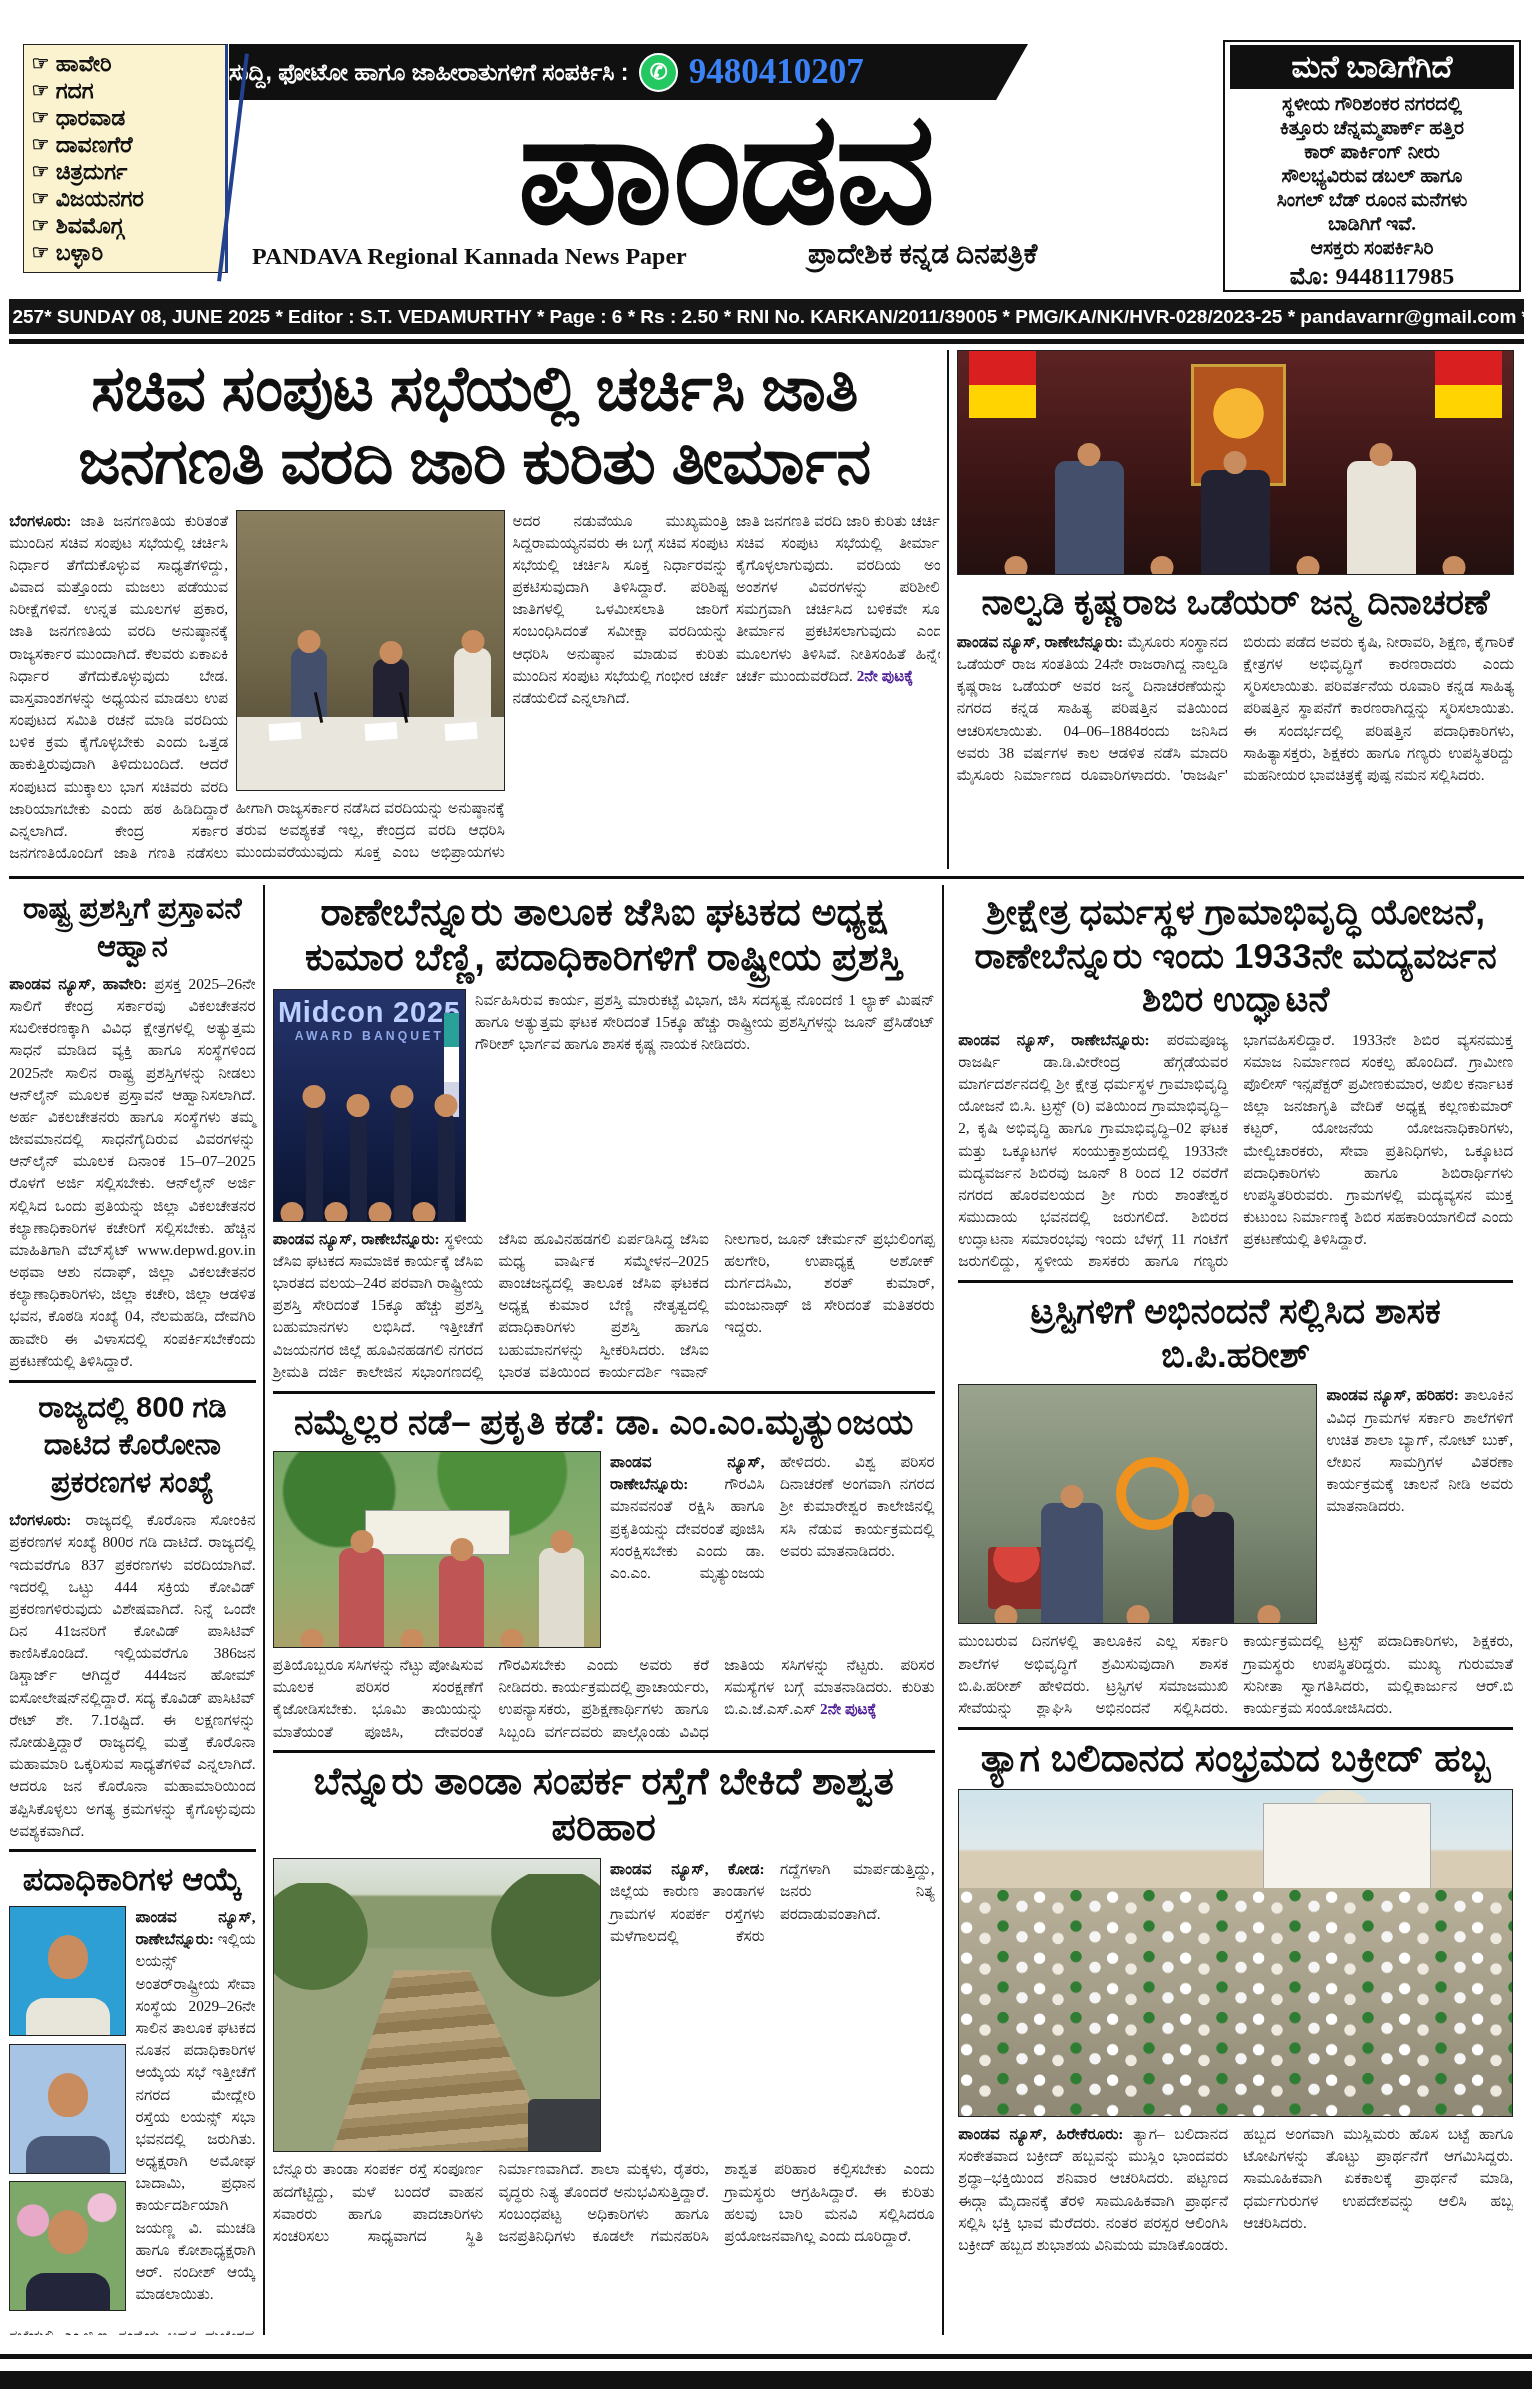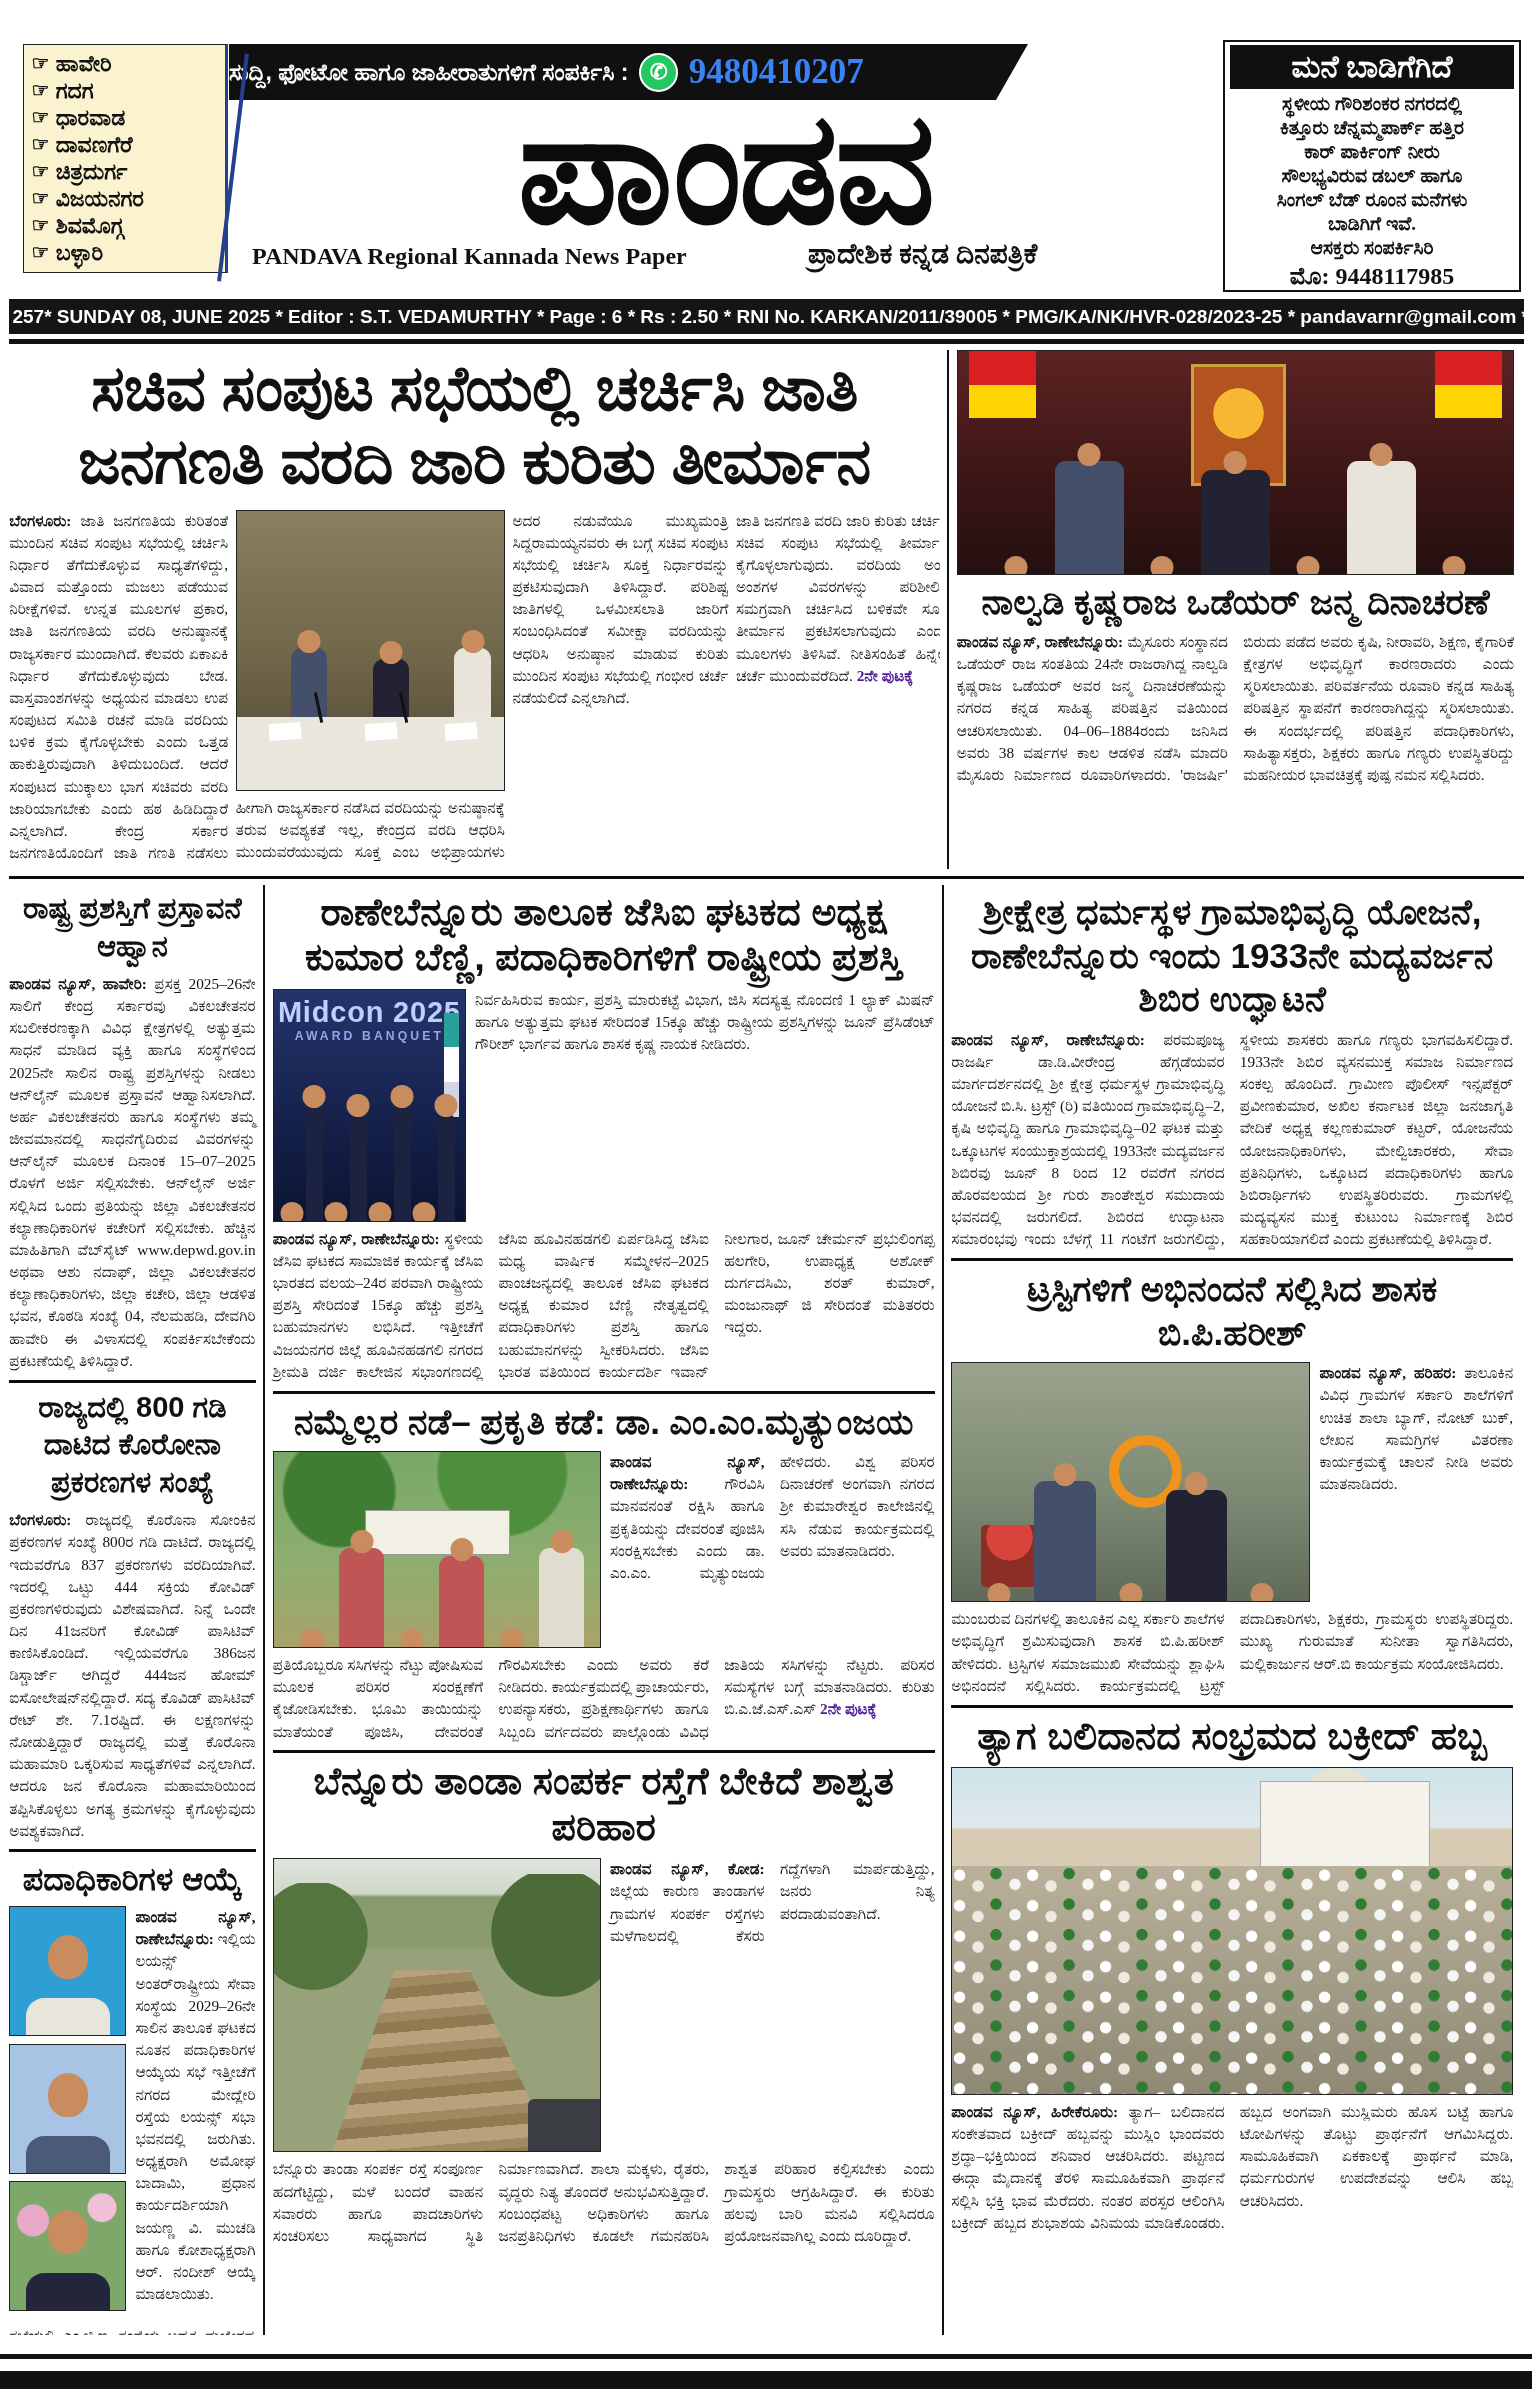--- a/index.html
+++ b/index.html
@@ -44,21 +44,21 @@
 
   
   .body-wrap{position:absolute;left:9.2px;top:350px;width:1515px;height:1985px;overflow:hidden;}
   .bandA{display:grid;grid-template-columns:940px 565px;}
   .bandA-left{border-right:2.3px solid #111;padding-right:7.6px;}
   .bandA-right{padding-left:7.6px;}
   .hr{border:none;border-top:3.8px solid #0d0d0d;margin:7.6px 0 6.1px 0;}
   .bandB{display:grid;grid-template-columns:256px 679px 569px;height:1477px;overflow:hidden;}
   .railL{border-right:2.3px solid #111;padding-right:7.6px;overflow:hidden;}
   .midC{border-right:2.3px solid #111;padding:0 7.6px;overflow:hidden;}
-  .rightC{padding-left:7px;overflow:hidden;}
+  .rightC{padding-left:14px;overflow:hidden;}
 
   .h-main{font-size:63px;line-height:1.17;font-weight:bold;text-align:center;margin:1.5px 0 10.7px 0;
     font-family:"Liberation Sans",sans-serif;letter-spacing:-0.8px;}
   .h-sec{font-weight:bold;text-align:center;font-family:"Liberation Sans",sans-serif;margin:4.6px 0 7.6px 0;}
   .h-46{font-size:35px;line-height:1.25;}
   .h-50{font-size:38px;line-height:1.2;}
   .h-42{font-size:32px;line-height:1.25;}
   .h-38{font-size:29px;line-height:1.3;}
 
   .jtext{text-align:justify;font-size:15.3px;line-height:1.45;}

